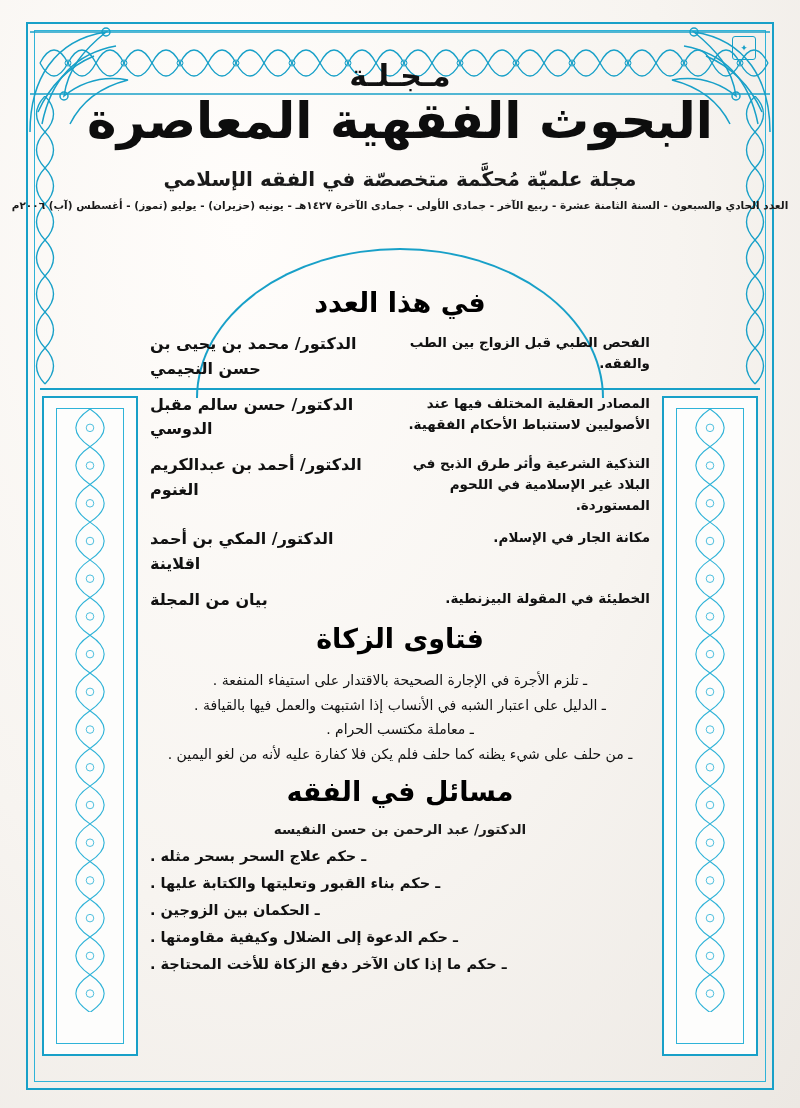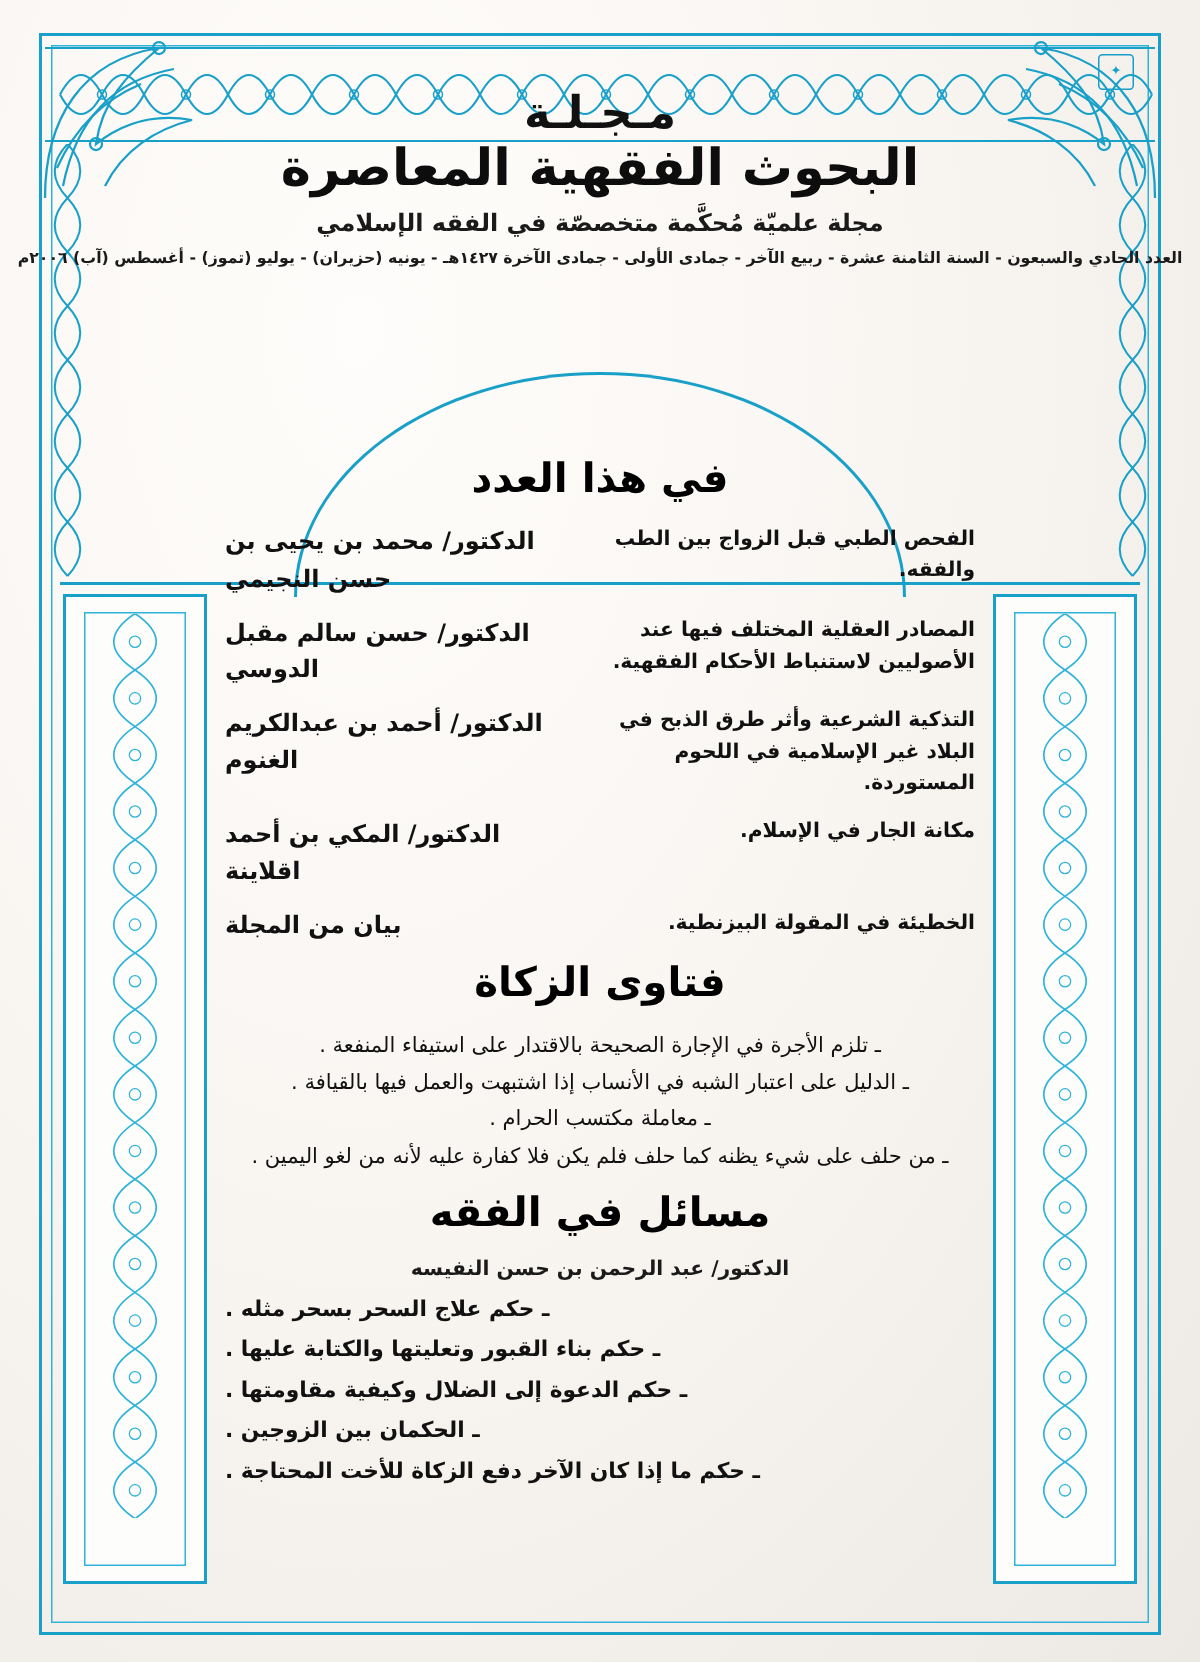--- a/index.html
+++ b/index.html
@@ -56,27 +56,27 @@
   .masthead{
     position:absolute;left:0;right:0;top:58px;text-align:center;
   }
   .mag-word{
     font-family:"DejaVu Sans","Liberation Sans",sans-serif;
     font-size:30px;font-weight:700;color:#111;
     letter-spacing:6px;
     margin-bottom:2px;
   }
   .mag-title{
-    font-size:34px;font-weight:700;color:#0d0d0d;
+    font-size:50px;font-weight:700;color:#0d0d0d;
     line-height:1.05;
     letter-spacing:1px;
   }
   .mag-sub{
-    font-size:16px;font-weight:700;color:#1a1a1a;
-    margin-top:8px;letter-spacing:0.5px;
+    font-size:20px;font-weight:700;color:#1a1a1a;
+    margin-top:19px;letter-spacing:0.5px;
   }
   .mag-issue{
     font-size:10.5px;font-weight:700;color:#1a1a1a;
     margin-top:8px;letter-spacing:0.2px;
   }
 
   
   .arch{
     position:absolute;left:196px;top:248px;width:408px;height:150px;
     border:2px solid #18a0c8;
@@ -100,21 +100,21 @@
   .col-right{right:42px;}
   .col-inner{
     position:absolute;left:12px;right:12px;top:10px;bottom:10px;
     border:1px solid #2fb3d8;
     overflow:hidden;
   }
   .col-inner svg{display:block;width:100%;}
 
   
   .content{
-    position:absolute;left:150px;right:150px;top:300px;
+    position:absolute;left:150px;right:150px;top:283px;
     text-align:right;
     direction:rtl;
   }
   .section-head{
     text-align:center;font-size:27px;font-weight:700;color:#000;
     margin:4px 0 14px 0;
   }
   .toc-row{
     display:flex;justify-content:space-between;align-items:flex-start;
     gap:14px;margin-bottom:11px;
@@ -328,19 +328,19 @@
       <li>ـ الدليل على اعتبار الشبه في الأنساب إذا اشتبهت والعمل فيها بالقيافة .</li>
       <li>ـ معاملة مكتسب الحرام .</li>
       <li>ـ من حلف على شيء يظنه كما حلف فلم يكن فلا كفارة عليه لأنه من لغو اليمين .</li>
     </ul>
 
     <div class="section-head" style="margin-top:10px;">مسائل في الفقه</div>
     <div class="masael-author">الدكتور/ عبد الرحمن بن حسن النفيسه</div>
     <ul class="masael-list">
       <li>ـ حكم علاج السحر بسحر مثله .</li>
       <li>ـ حكم بناء القبور وتعليتها والكتابة عليها .</li>
+      <li>ـ الحكمان بين الزوجين .</li>
       <li>ـ حكم الدعوة إلى الضلال وكيفية مقاومتها .</li>
-      <li>ـ الحكمان بين الزوجين .</li>
       <li>ـ حكم ما إذا كان الآخر دفع الزكاة للأخت المحتاجة .</li>
     </ul>
 
   </div>
 </div>
 
 </body></html>

